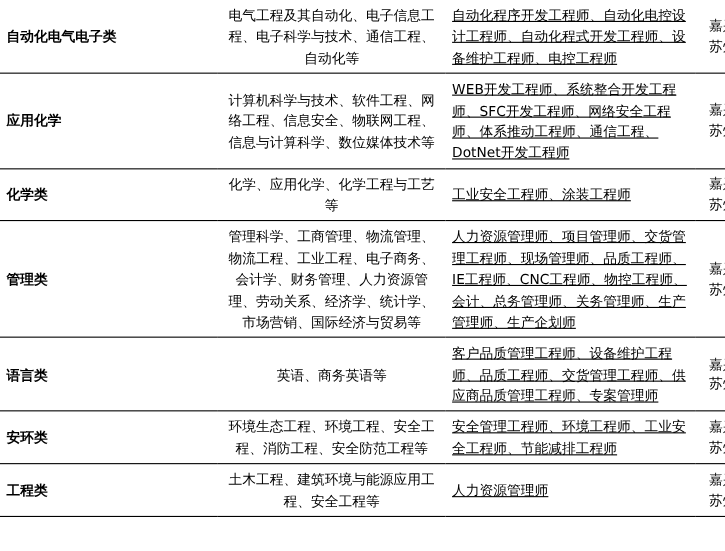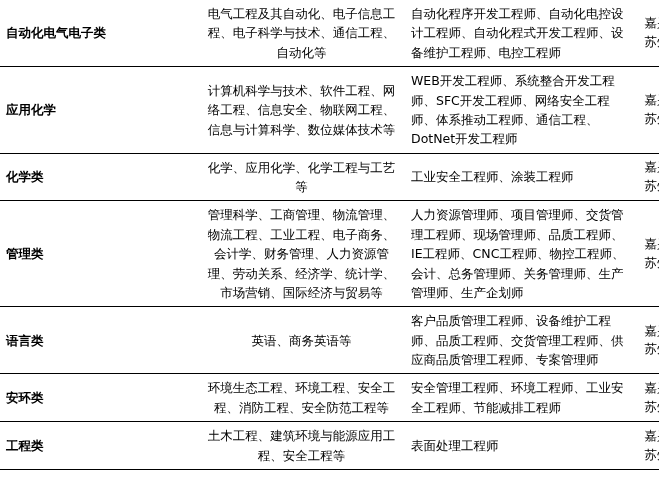--- a/index.html
+++ b/index.html
@@ -46,20 +46,21 @@
     padding-left: 8px;
     padding-right: 4px;
     margin-top: 32px;
   }
   td.c-job {
     width: 215px;
     border-right: 1px solid #000000;
     text-align: left;
     padding-left: 8px;
     padding-right: 4px;
+    text-decoration: underline;
   }
   td.c-loc {
     width: 63px;
     text-align: center;
     padding-left: 2px;
     padding-right: 2px;
     white-space: nowrap;
     font-size: 12.5px;
   }
   tr.row {
@@ -187,21 +188,21 @@
       </tr>
 
       <tr class="row last">
         <td class="c-cat">
           <span class="cat-text">工程类</span>
         </td>
         <td class="c-major">
           <span class="major-text">土木工程、建筑环境与能源应用工程、安全工程等</span>
         </td>
         <td class="c-job">
-          <span class="job-text">表面处理工程师</span>
+          <span class="job-text">人力资源管理师</span>
         </td>
         <td class="c-loc">
           <span class="loc-line">嘉兴嘉善</span>
           <span class="loc-line">苏州昆山</span>
         </td>
       </tr>
 
     </tbody>
   </table>
 </div>

